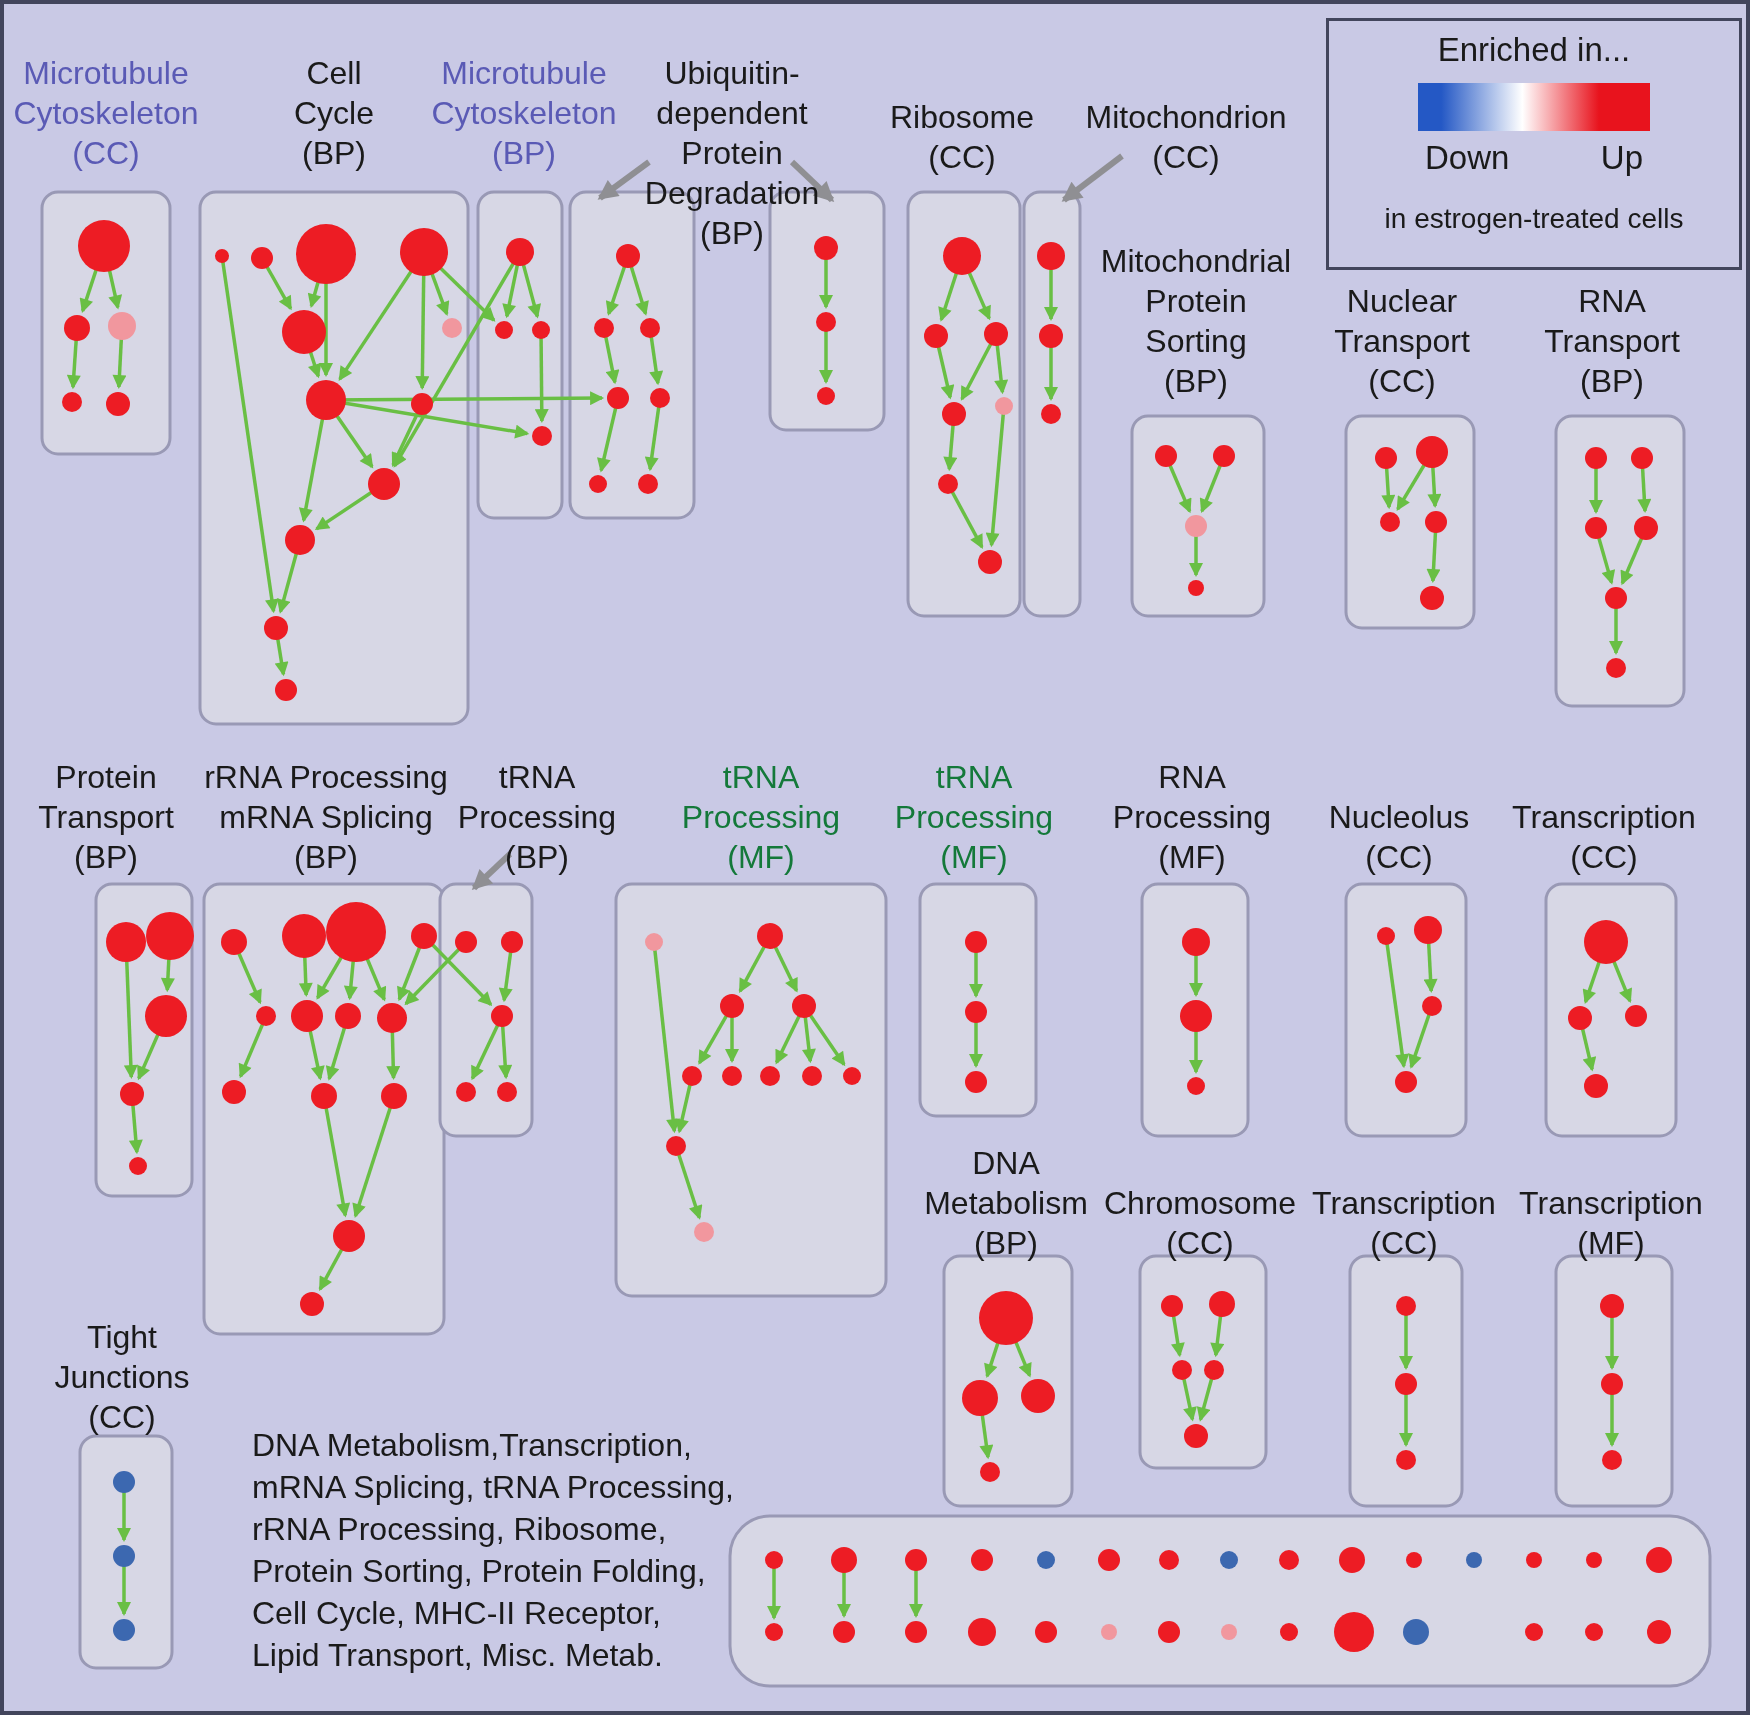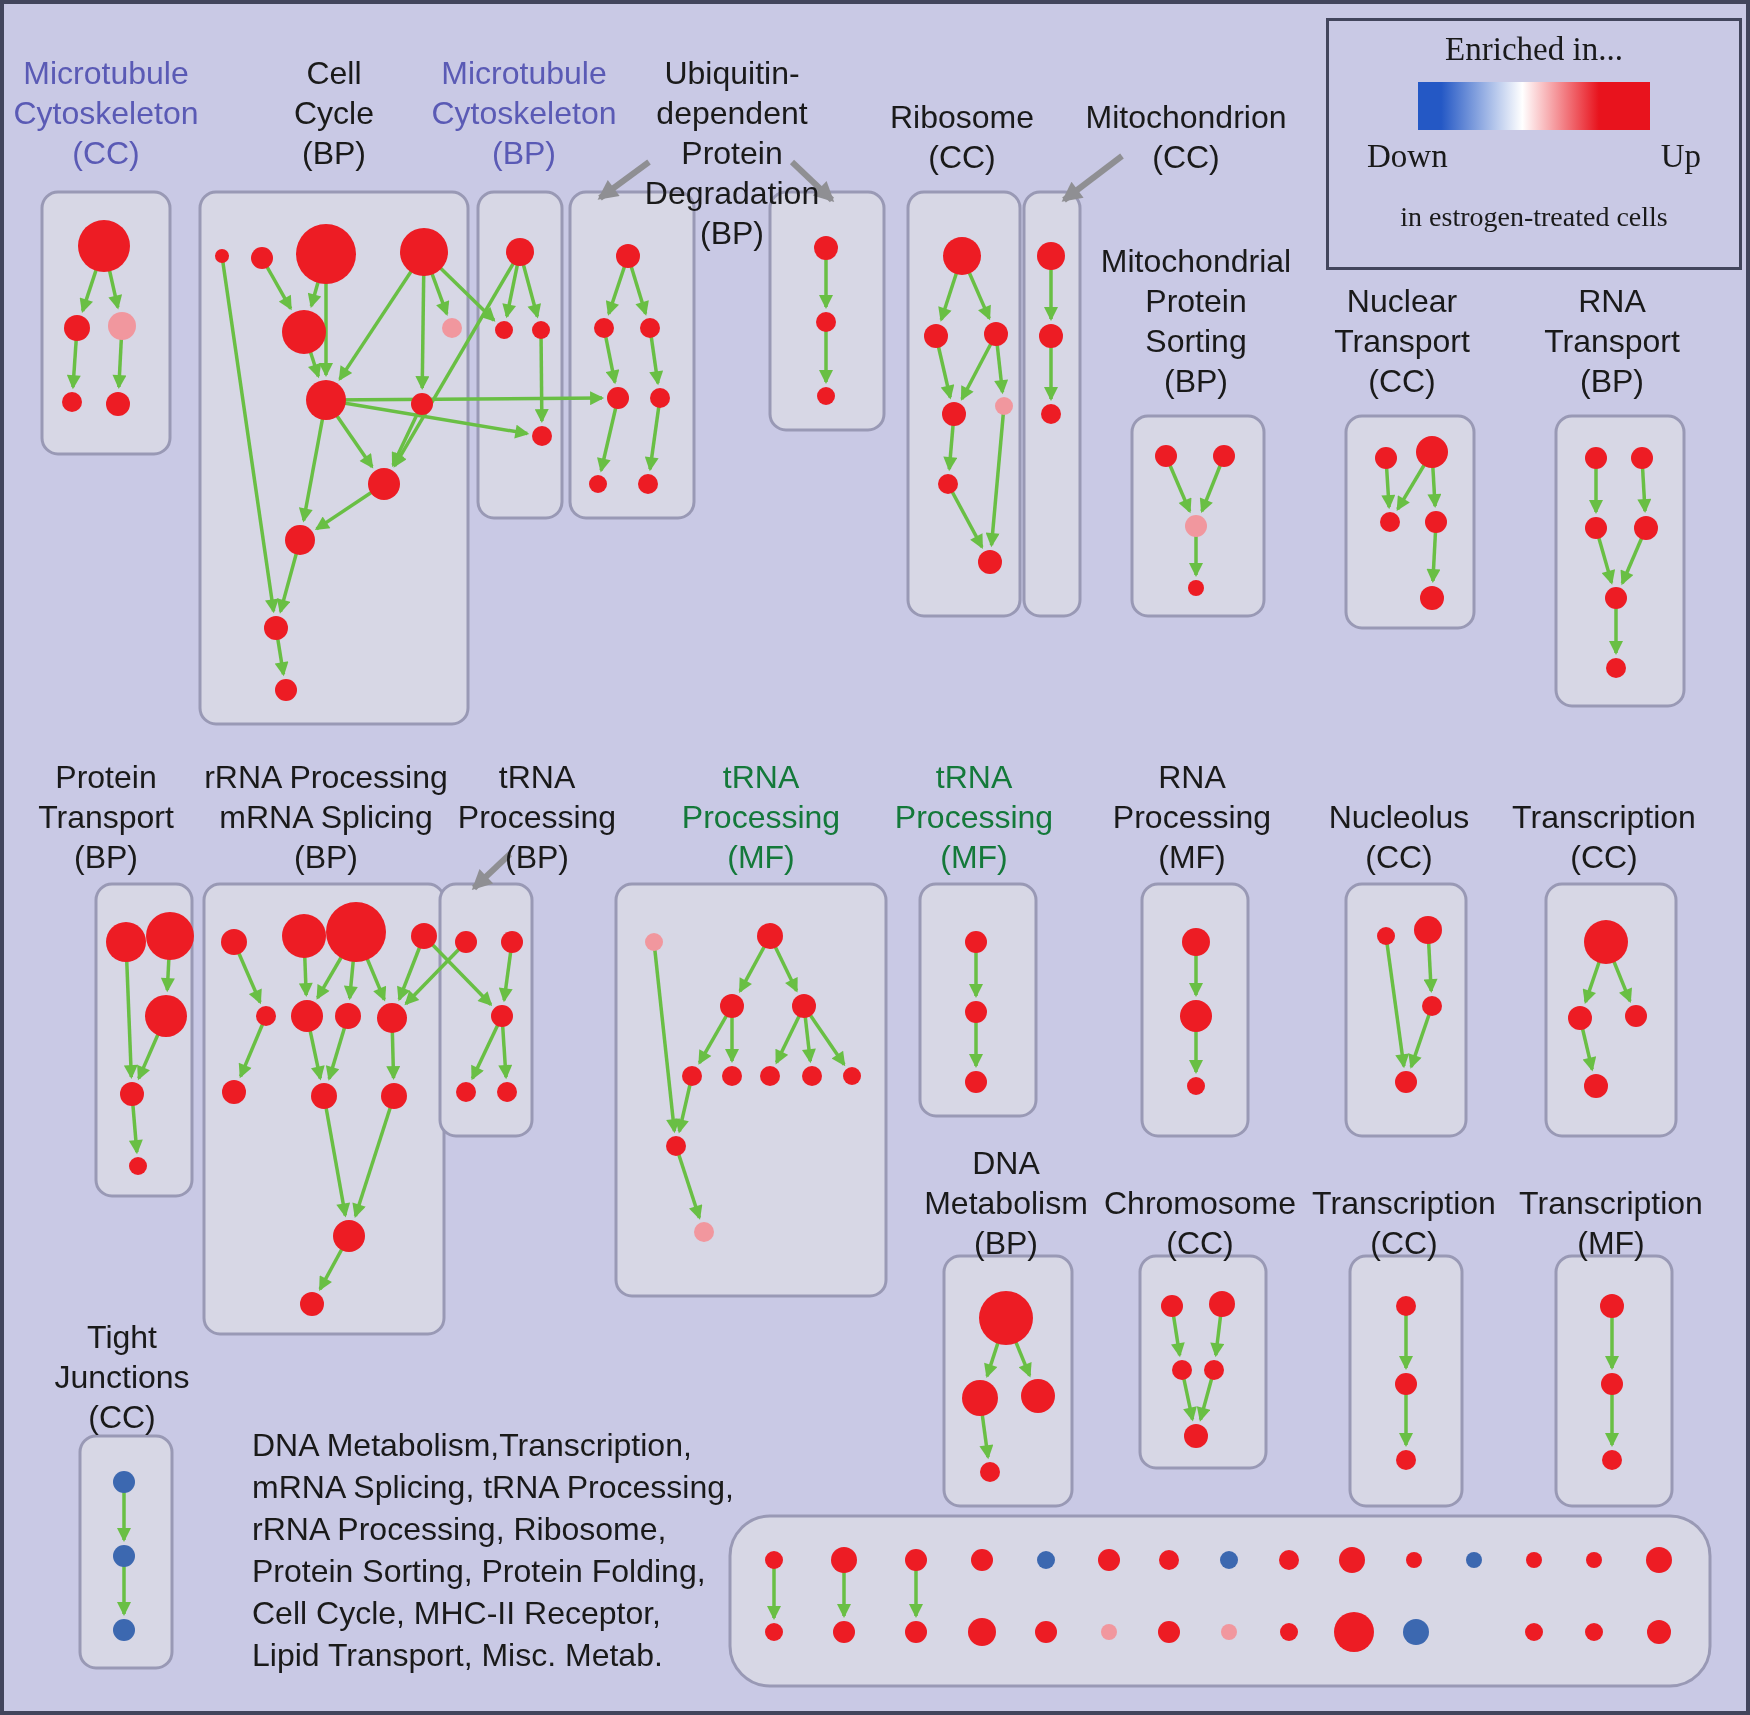--- a/index.html
+++ b/index.html
@@ -5,21 +5,21 @@
   html,body{margin:0;padding:0;}
   body{font-family:"Liberation Sans", sans-serif; background:#ffffff;}
   #figure{position:relative; width:1750px; height:1715px; background:var(--bg,#c9c9e5);
           border:4px solid var(--figborder,#42455c); box-sizing:border-box; overflow:hidden;}
   #net{position:absolute; left:0; top:0;}
   #net text{font-family:"Liberation Sans", sans-serif;}
   .legend{position:absolute; box-sizing:border-box; border:3px solid var(--figborder,#42455c);
           text-align:center; color:var(--black,#1a1a1a); background:var(--bg,#c9c9e5);}
   .legend-title{font-size:33px; margin-top:10px;}
   .legend-bar{height:48px; margin:14px auto 0; width:232px;}
-  .legend-row{display:flex; justify-content:space-between; padding:0 38px; font-size:33px; margin-top:8px;}
+  .legend-row{display:flex; justify-content:space-between; padding:0 96px; font-size:33px; margin-top:8px;}
   .legend-sub{font-size:28px; margin-top:24px; line-height:1.25;}
 </style>
 </head>
 <body>
 
 <div id="figure">
   <svg id="net" width="1750" height="1715" viewBox="0 0 1750 1715">
       <defs>
         <marker id="arrow-green" viewBox="0 0 10 10" refX="8.5" refY="5" markerWidth="16" markerHeight="14" orient="auto" markerUnits="userSpaceOnUse">
           <path d="M0,0 L10,5 L0,10 Z" fill="#69bf44"></path>
@@ -346,21 +346,21 @@
         <text x="1600" y="824" fill="#1a1a1a" font-size="32" text-anchor="middle"><tspan x="1600" dy="0">Transcription</tspan><tspan x="1600" dy="40">(CC)</tspan></text>
         <text x="118" y="1344" fill="#1a1a1a" font-size="32" text-anchor="middle"><tspan x="118" dy="0">Tight</tspan><tspan x="118" dy="40">Junctions</tspan><tspan x="118" dy="40">(CC)</tspan></text>
         <text x="1002" y="1170" fill="#1a1a1a" font-size="32" text-anchor="middle"><tspan x="1002" dy="0">DNA</tspan><tspan x="1002" dy="40">Metabolism</tspan><tspan x="1002" dy="40">(BP)</tspan></text>
         <text x="1196" y="1210" fill="#1a1a1a" font-size="32" text-anchor="middle"><tspan x="1196" dy="0">Chromosome</tspan><tspan x="1196" dy="40">(CC)</tspan></text>
         <text x="1400" y="1210" fill="#1a1a1a" font-size="32" text-anchor="middle"><tspan x="1400" dy="0">Transcription</tspan><tspan x="1400" dy="40">(CC)</tspan></text>
         <text x="1607" y="1210" fill="#1a1a1a" font-size="32" text-anchor="middle"><tspan x="1607" dy="0">Transcription</tspan><tspan x="1607" dy="40">(MF)</tspan></text>
         <text x="248" y="1452" fill="#1a1a1a" font-size="32" text-anchor="start"><tspan x="248" dy="0">DNA Metabolism,Transcription,</tspan><tspan x="248" dy="42">mRNA Splicing, tRNA Processing,</tspan><tspan x="248" dy="42">rRNA Processing, Ribosome,</tspan><tspan x="248" dy="42">Protein Sorting, Protein Folding,</tspan><tspan x="248" dy="42">Cell Cycle, MHC-II Receptor,</tspan><tspan x="248" dy="42">Lipid Transport, Misc. Metab.</tspan></text>
       </g>
     </svg>
 
-  <div class="legend" style="left:1322px; top:14px; width:416px; height:252px;font-family:Liberation Serif, serif;">
+  <div class="legend" style="left:1322px; top:14px; width:416px; height:252px;">
     <div class="legend-title">Enriched in...</div>
     <div class="legend-bar" style="background: linear-gradient(90deg, rgb(36, 88, 197) 0%, rgb(36, 88, 197) 10%, rgb(255, 255, 255) 45%, rgb(232, 19, 29) 78%, rgb(232, 19, 29) 100%);"></div>
     <div class="legend-row">
       <span>Down</span>
       <span>Up</span>
     </div>
     <div class="legend-sub">
       <div>in estrogen-treated cells</div>
     </div>
   </div>

